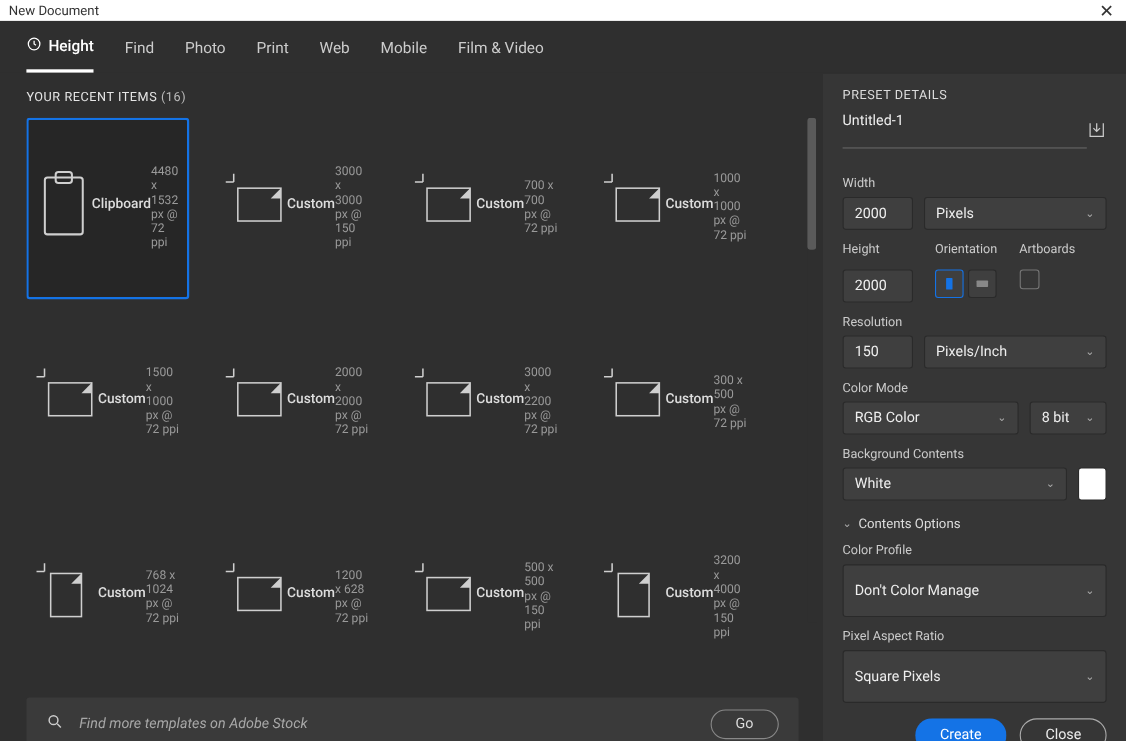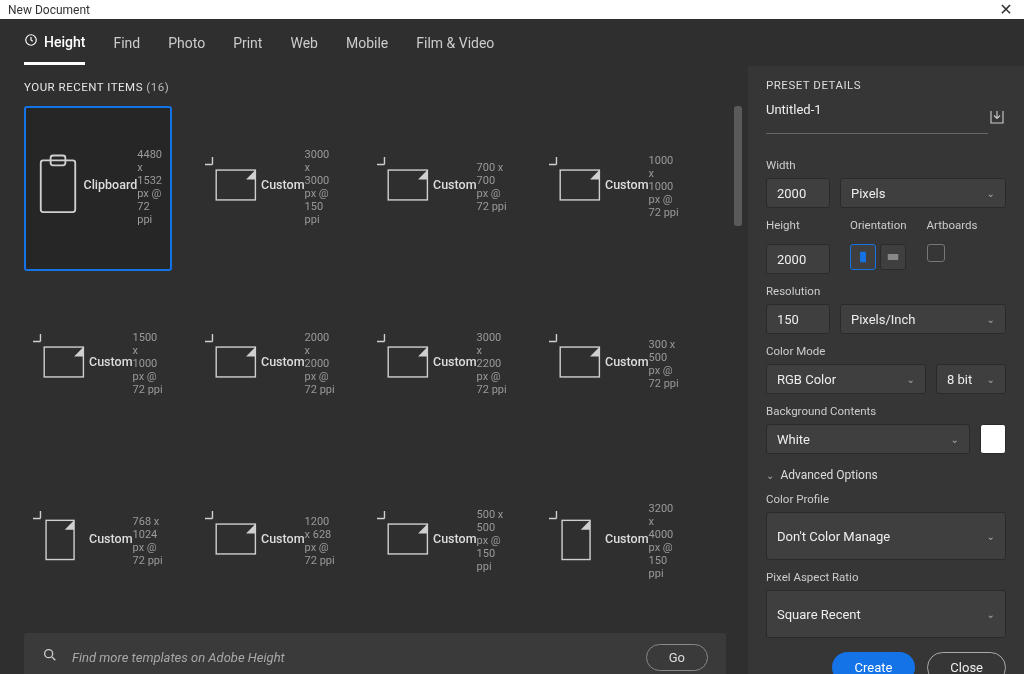--- a/index.html
+++ b/index.html
@@ -266,21 +266,21 @@
           </div>
       </div>
 
       <div class="searchbar">
         <span class="sicon">
           <svg viewBox="0 0 24 24">
               <circle cx="10" cy="10" r="6"></circle>
               <path d="M20 20l-5-5"></path>
             </svg>
         </span>
-        <span class="sinput">Find more templates on Adobe Height</span>
+        <span class="sinput">Find more templates on Adobe Stock</span>
         <button class="go">Go</button>
       </div>
     </div>
 
     <div class="right">
       <div class="pd-title">PRESET DETAILS</div>
 
       <div class="docname-row">
         <div class="docname">Untitled-1</div>
         <span class="save-ic">
@@ -353,32 +353,32 @@
       <div class="row">
         <div class="dropdown">
           <span>White</span>
           <span class="chev">⌄</span>
         </div>
         <div class="swatch"></div>
       </div>
 
       <div class="adv">
         <span class="chev">⌄</span>
-        <span>Advanced Options</span>
+        <span>Contents Options</span>
       </div>
 
       <div class="field-label" style="margin-top:4px">Color Profile</div>
       <div class="dropdown">
         <span>Don't Color Manage</span>
         <span class="chev">⌄</span>
       </div>
 
       <div class="field-label">Pixel Aspect Ratio</div>
       <div class="dropdown">
-        <span>Square Recent</span>
+        <span>Square Pixels</span>
         <span class="chev">⌄</span>
       </div>
 
       <div class="footer-btns">
         <button class="btn primary">Create</button>
         <button class="btn secondary">Close</button>
       </div>
     </div>
   </div>
 </div>

